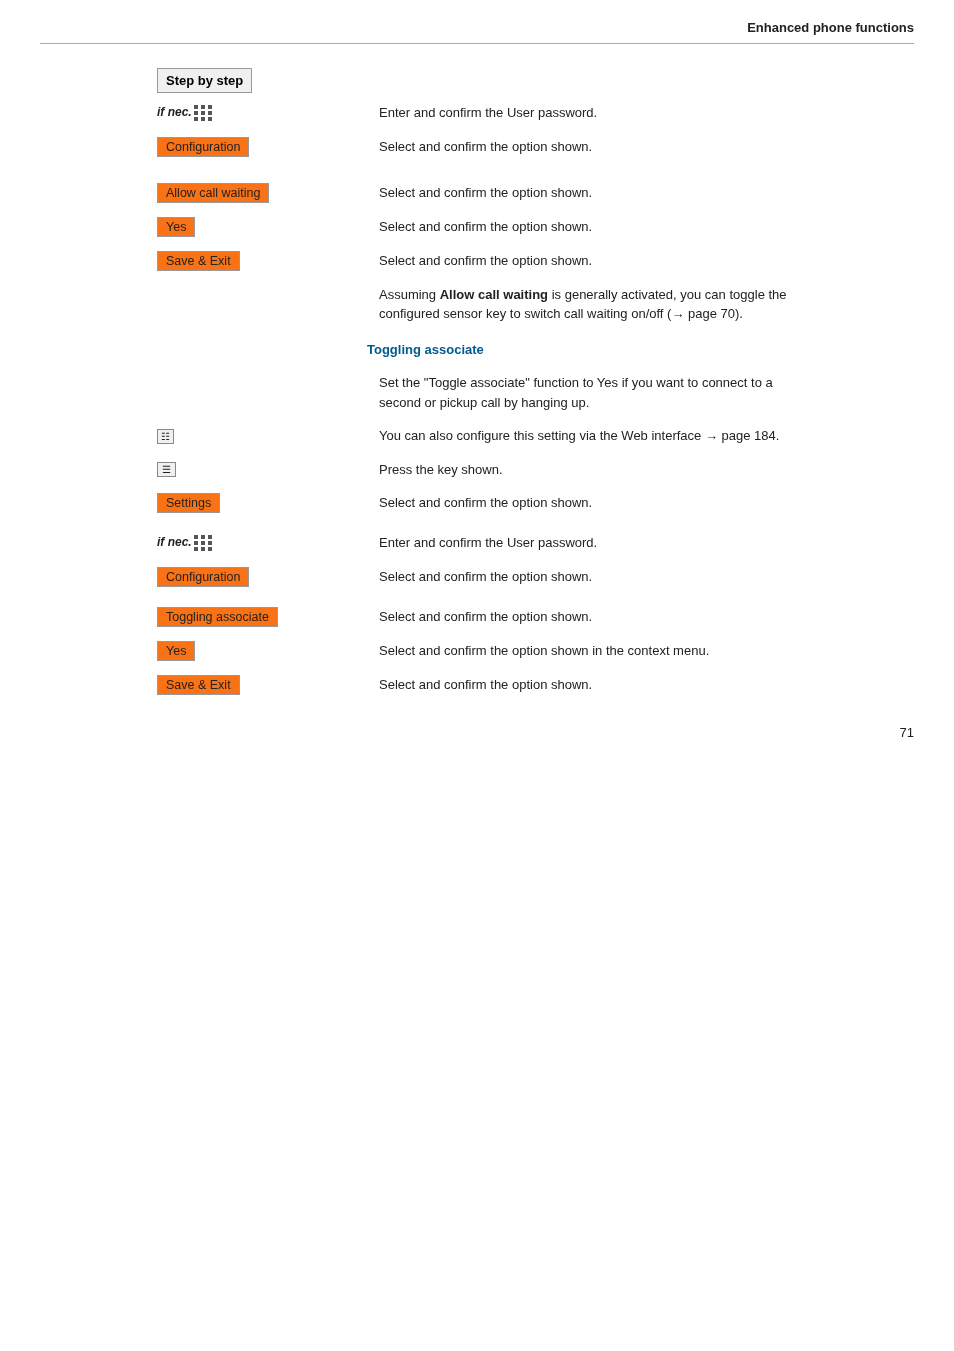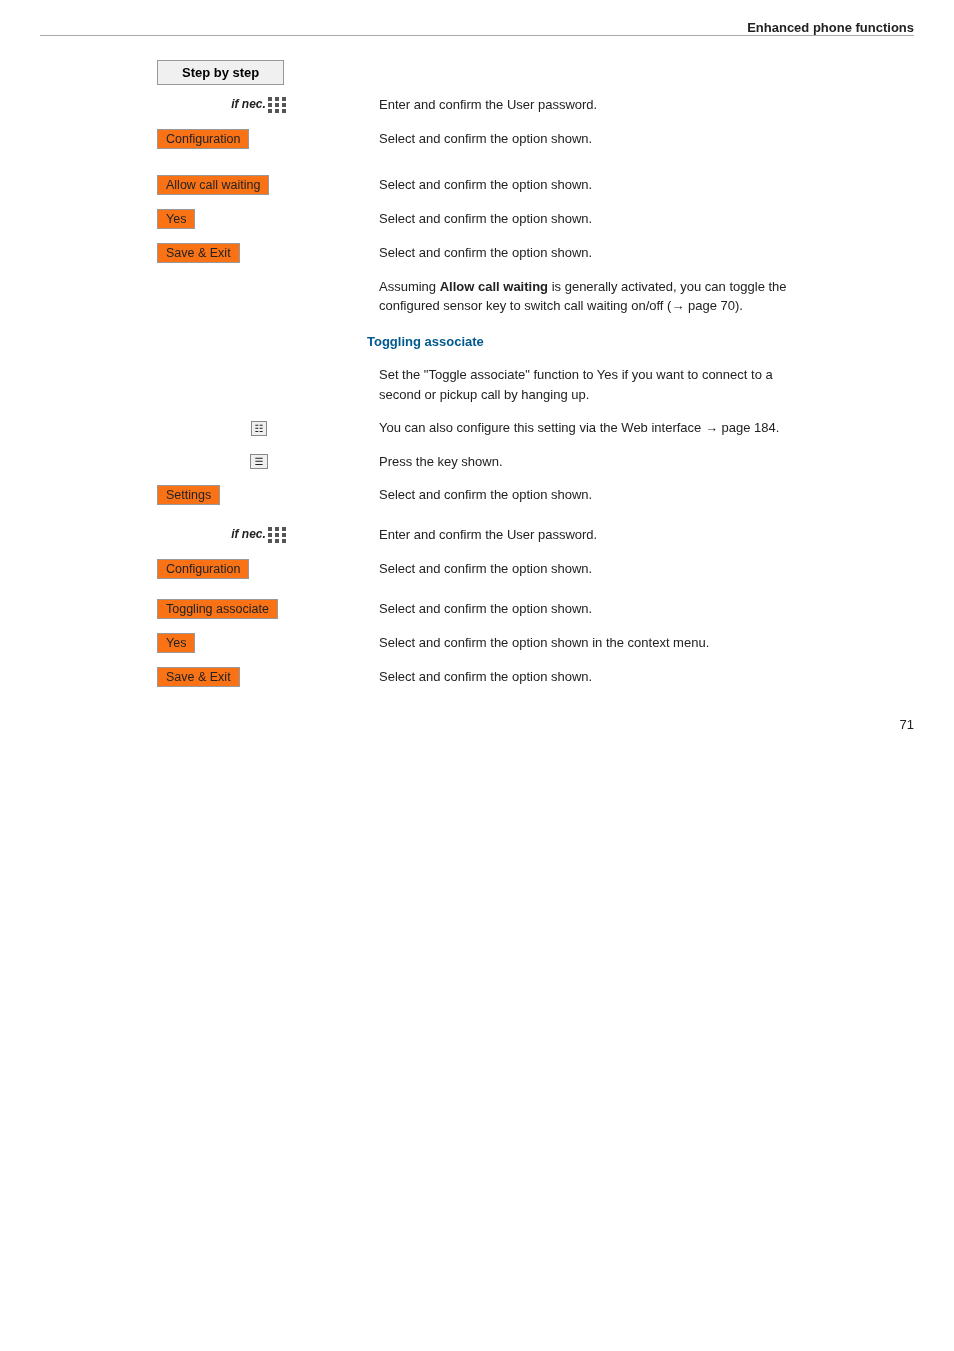--- a/index.html
+++ b/index.html
@@ -10,30 +10,30 @@
       color: #222;
       width: 954px;
       min-height: 1351px;
       padding: 20px 40px 60px 40px;
     }
 
     .page-header {
       text-align: right;
       font-weight: bold;
       font-size: 13px;
-      padding-bottom: 0;
+      padding-bottom: 8px;
       border-bottom: 1.5px solid #aaa;
       margin-bottom: 20px;
     }
 
     .step-by-step-box {
       border: 1px solid #999;
       background: #f0f0f0;
       display: inline-block;
-      padding: 4px 24px;
+      padding: 4px 8px;
       font-weight: bold;
       font-size: 13px;
       margin-bottom: 2px;
       color: #000;
       border-radius: 0;
     }
 
     .main-table {
       width: 640px;
       margin: 0 auto;
@@ -56,21 +56,21 @@
       display: inline-block;
       border: 1px solid #999;
       background: #f97316;
       padding: 2px 8px;
       font-size: 12.5px;
       color: #222;
       white-space: nowrap;
     }
 
     .if-nec-cell {
-      text-align: center;
+      text-align: left;
       padding-right: 6px;
       vertical-align: middle;
     }
 
     .if-nec-label {
       font-style: italic;
       font-size: 12px;
     }
 
     .icon-grid {

